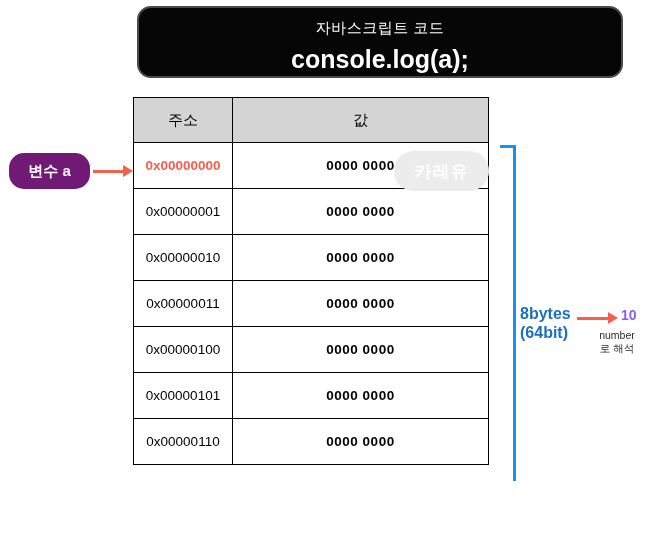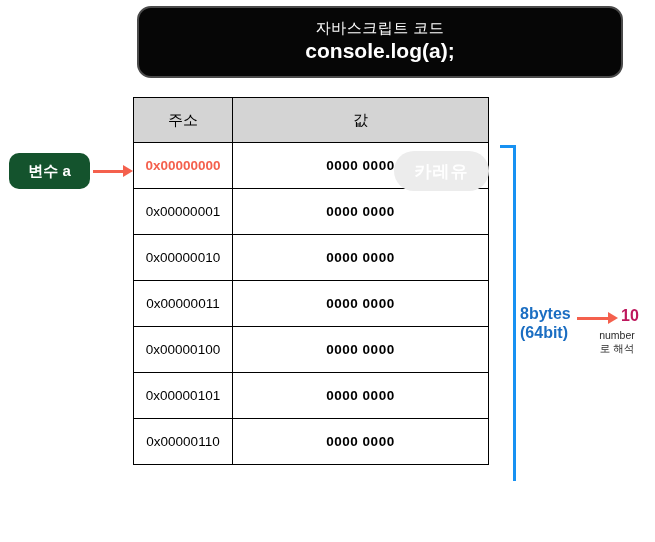--- a/index.html
+++ b/index.html
@@ -25,22 +25,22 @@
     color: #ffffff;
     text-align: center;
   }
   .code-box .code-title {
     margin-top: 11px;
     font-size: 15px;
     font-weight: 400;
     letter-spacing: 0.5px;
   }
   .code-box .code-line {
-    margin-top: 1px;
-    font-size: 21px;
+    margin-top: 7px;
+    font-size: 25px;
     font-weight: 700;
   }
 
   
   table.mem-table {
     position: absolute;
     left: 133px; top: 97px;
     width: 356px;
     border-collapse: collapse;
     table-layout: fixed;
@@ -82,22 +82,22 @@
     color: rgba(255,255,255,0.95);
     letter-spacing: 1px;
     overflow: hidden;
   }
 
   
   .var-badge {
     position: absolute;
     left: 9px; top: 153px;
     width: 81px; height: 36px;
-    background: #14532d;
-    border-radius: 10px;
+    background: #701a75;
+    border-radius: 15px;
     display: flex;
     align-items: center;
     justify-content: center;
     color: #ffffff;
     font-size: 15px;
     font-weight: 700;
   }
   .h-line {
     position: absolute;
     height: 2.5px;
@@ -126,23 +126,23 @@
     font-weight: 700;
     color: #1b6ec2;
     line-height: 19px;
     white-space: nowrap;
   }
   .interp-arrow-line { left: 577px; top: 317px; width: 32px; }
   .interp-arrow-head { left: 608px; top: 312px; }
   .result-num {
     position: absolute;
     left: 621px; top: 307px;
-    font-size: 16px;
-    font-weight: 700;
-    color: #be185d;
+    font-size: 14px;
+    font-weight: 700;
+    color: #8b5cf6;
   }
   .interp-label {
     position: absolute;
     left: 578px; top: 329px;
     width: 48px;
     text-align: center;
     font-size: 10.5px;
     color: #2b2b2b;
     line-height: 13px;
     white-space: nowrap;

